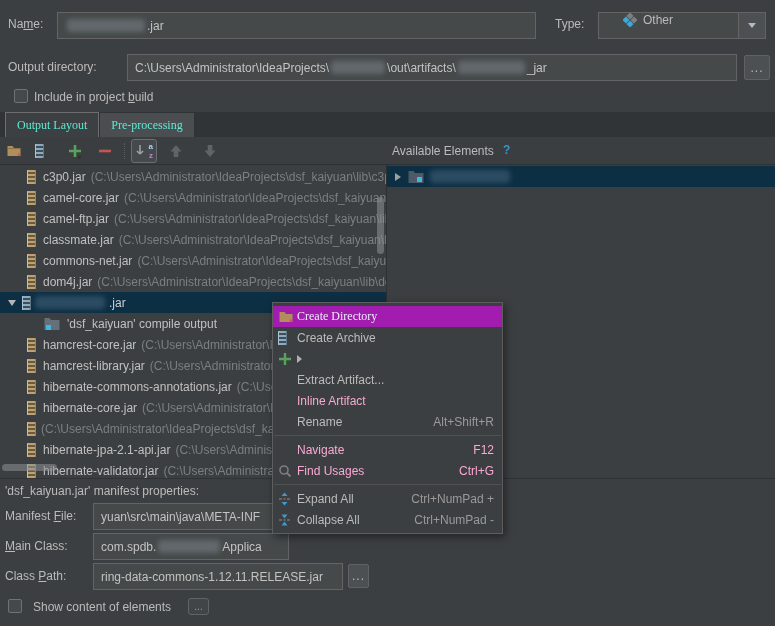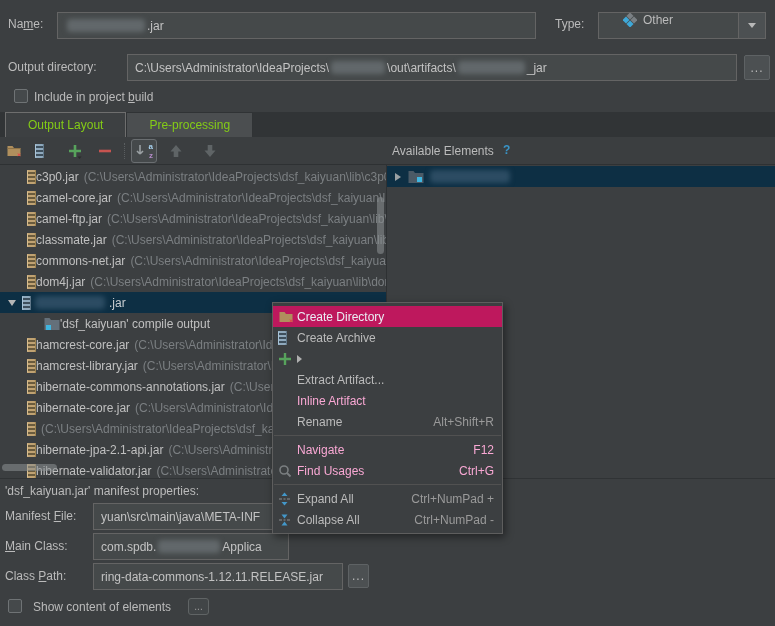--- a/index.html
+++ b/index.html
@@ -96,25 +96,26 @@
 
   
   #tabbar {
     top: 112px; left: 0; width: 775px; height: 25px;
     background: #313436;
     display: flex; align-items: stretch;
     padding-left: 5px;
   }
   .tab {
     display: flex; align-items: center;
-    padding: 0 22px;
+    padding: 0 11px;
     background: #4b4e50;
     border: 1px solid #303335;
     border-bottom: none;
-    color: #84cc16;
+    color: #5eead4;
+    font-family: Liberation Serif, serif;
   }
   .tab.sel {
     background: #3d4042;
     border: 1px solid #6e6e6e;
     border-bottom: none;
   }
 
   
   #toolbar {
     top: 137px; left: 0; width: 775px; height: 28px;
@@ -153,21 +154,21 @@
   #left-panel { top: 165px; left: 0; width: 386px; height: 313px; overflow: hidden; }
   #panel-divider { top: 165px; left: 386px; width: 1px; height: 313px; background: #2e3133; }
   #right-panel { top: 165px; left: 387px; width: 388px; height: 313px; overflow: hidden; }
 
   .trow {
     position: absolute; left: 0; width: 100%; height: 21px;
     display: flex; align-items: center;
     white-space: nowrap; overflow: hidden;
     padding-left: 27px;
   }
-  .trow .tname { color: #c0c0c0; }
+  .trow .tname { margin-left: 7px; color: #c0c0c0; }
   .trow .tpath { margin-left: 5px; color: #7b7f82; }
   .trow.selrow { background: #0d2f44; padding-left: 6px; }
   .trow.selrow .tname { color: #c8cdd1; margin-left: 2px; }
   .expander { width: 12px; display: flex; justify-content: center; margin-right: 4px; flex: none; }
   .exp-down { width: 0; height: 0; border-left: 4px solid transparent; border-right: 4px solid transparent; border-top: 6px solid #b6b6b6; }
   .exp-right { width: 0; height: 0; border-top: 4px solid transparent; border-bottom: 4px solid transparent; border-left: 6px solid #9aa0a3; }
 
   .vscroll { top: 32px; left: 377px; width: 7px; height: 57px; border-radius: 4px; background: rgba(140,145,148,.55); }
   .hscroll { top: 299px; left: 2px; width: 55px; height: 7px; border-radius: 4px; background: rgba(140,145,148,.55); }
 
@@ -182,21 +183,21 @@
   }
   .mi {
     height: 21px;
     display: flex; align-items: center;
     padding: 0 8px 0 5px;
     white-space: nowrap;
   }
   .mi .mic { width: 19px; flex: none; display: flex; align-items: center; }
   .mi .mlabel { flex: 1; color: #bbbbbb; }
   .mi .mshort { margin-left: 18px; color: #9a9a9a; }
-  .mi.hl { background: #be185d; }
+  .mi.hl { background: #a21caf; font-family: Liberation Serif, serif; }
   .mi.hl .mlabel { color: #eaeef5; }
   .mi.dis .mlabel, .mi.dis .mshort { color: #f9a8d4; }
   .msep { height: 1px; background: #515151; margin: 3px 1px; }
 
   
   #footer-divider { top: 478px; left: 0; width: 775px; height: 1px; background: #303335; }
 </style>
 </head>
 <body>
 

